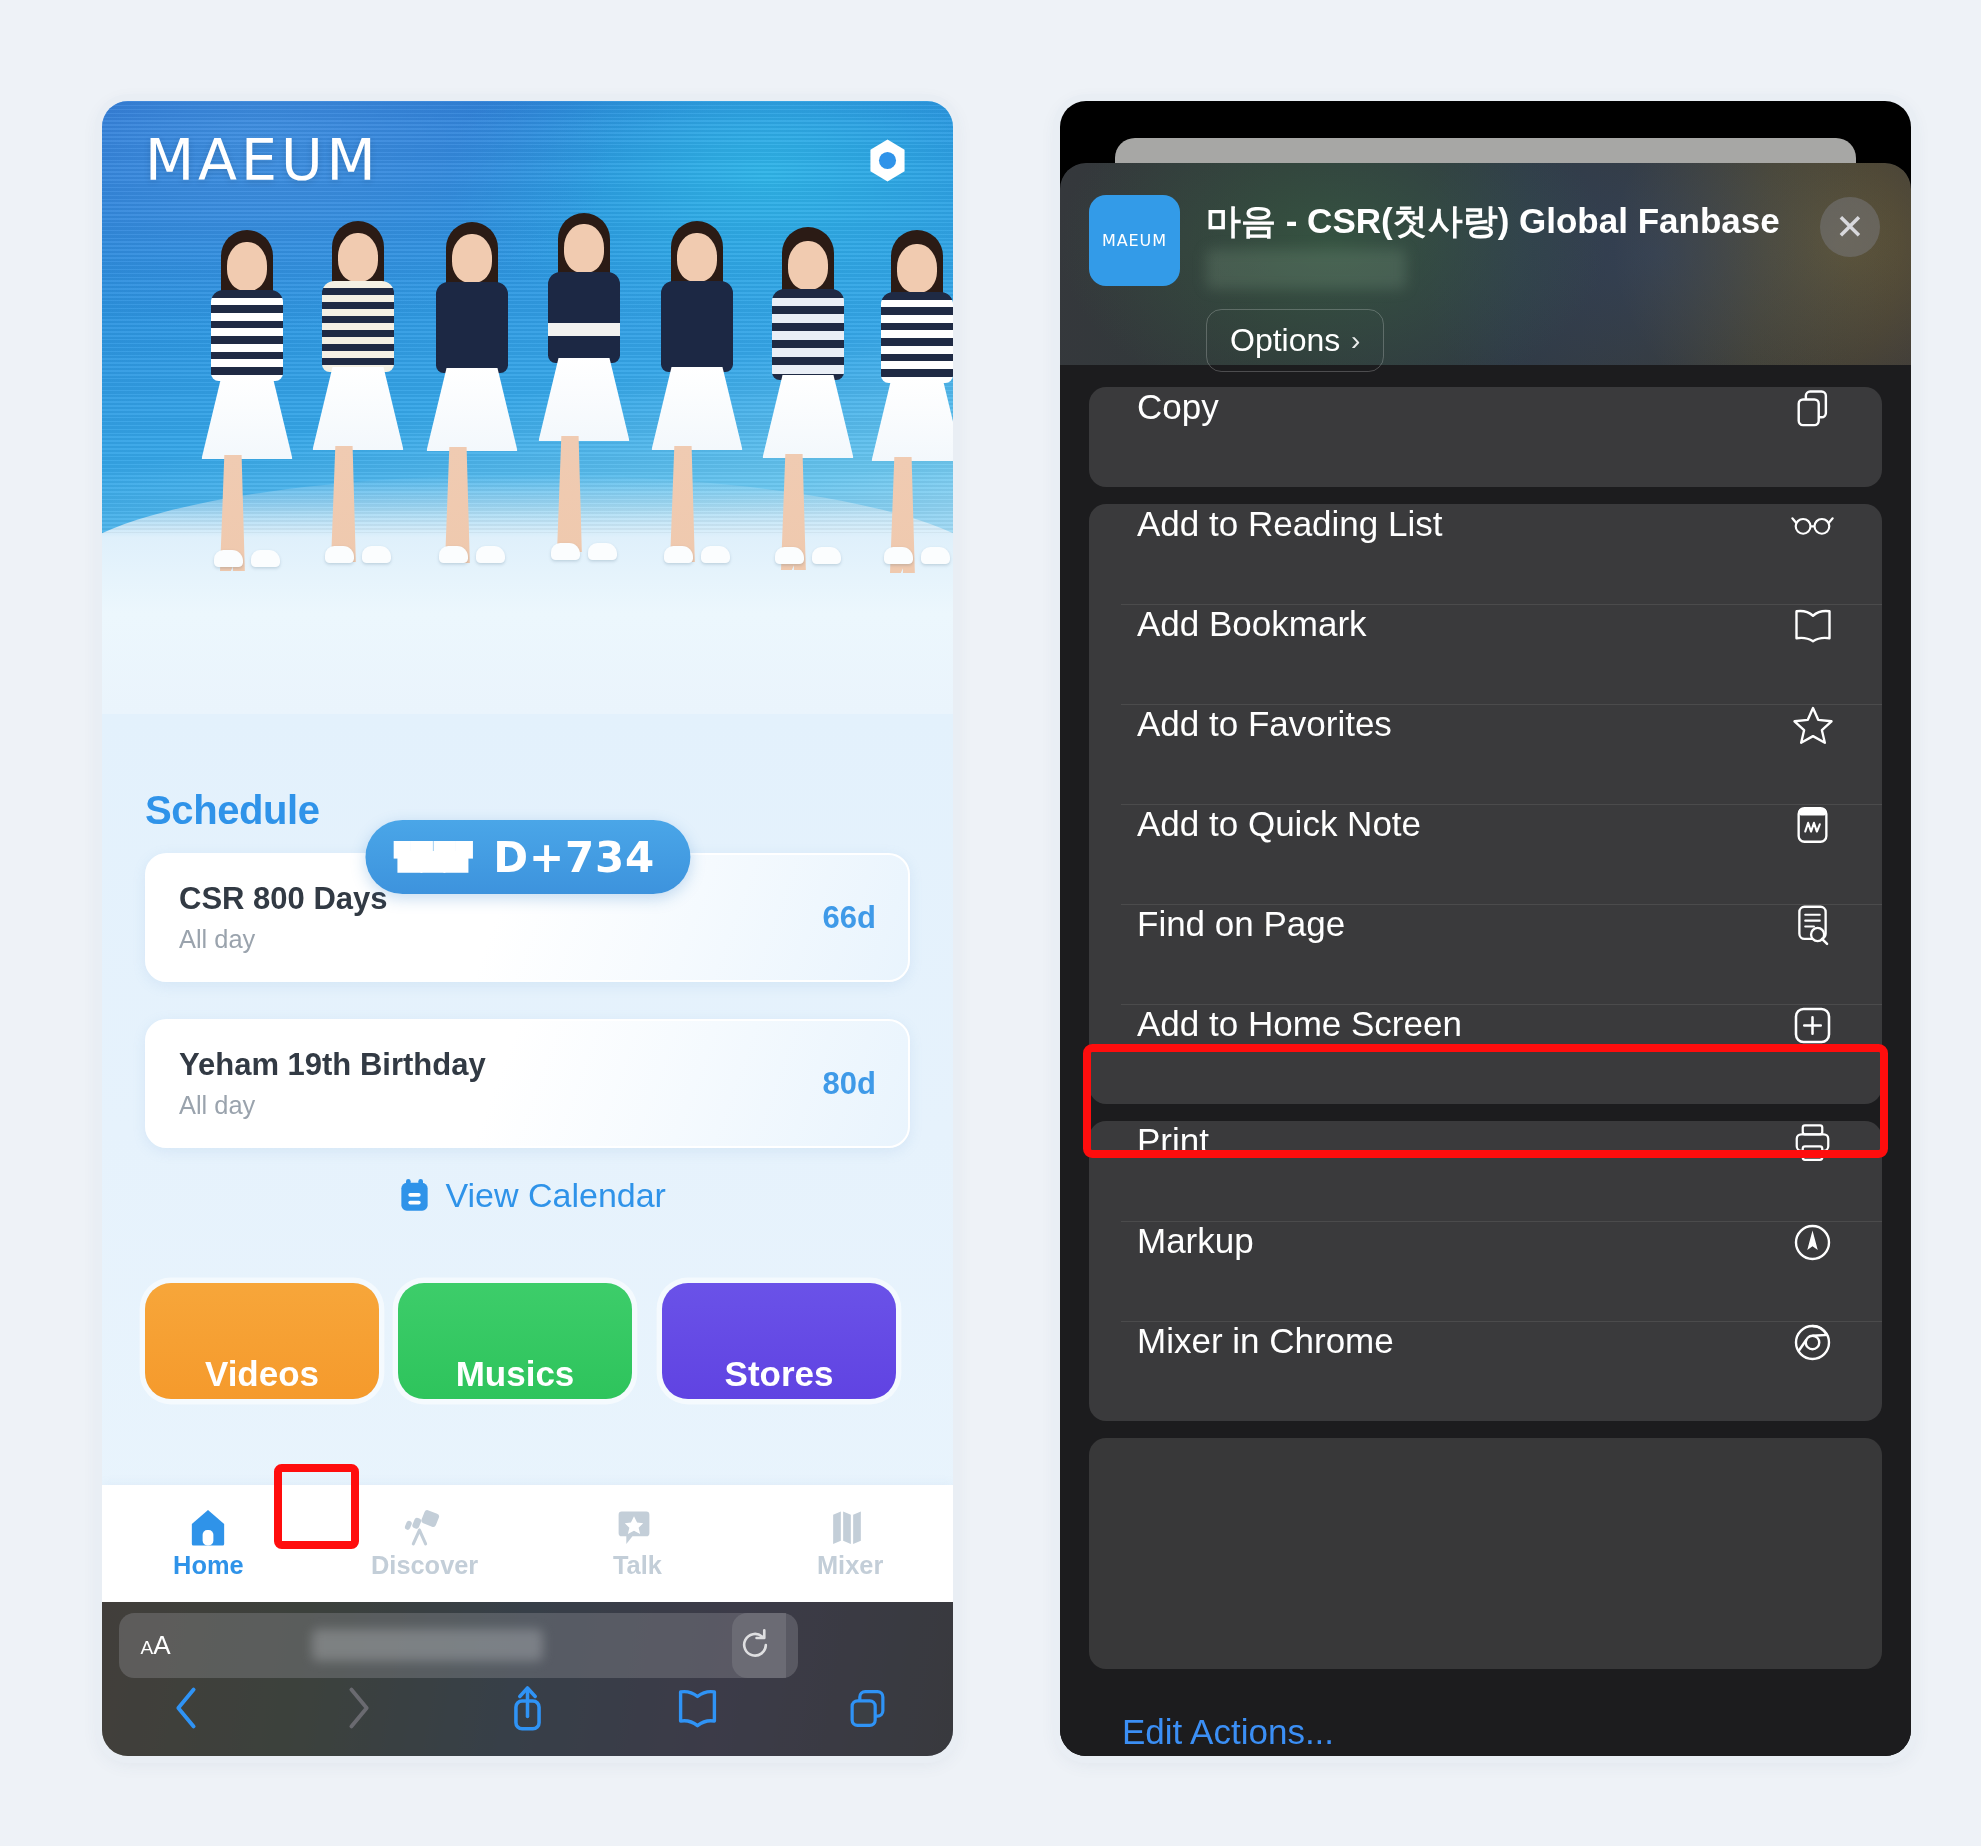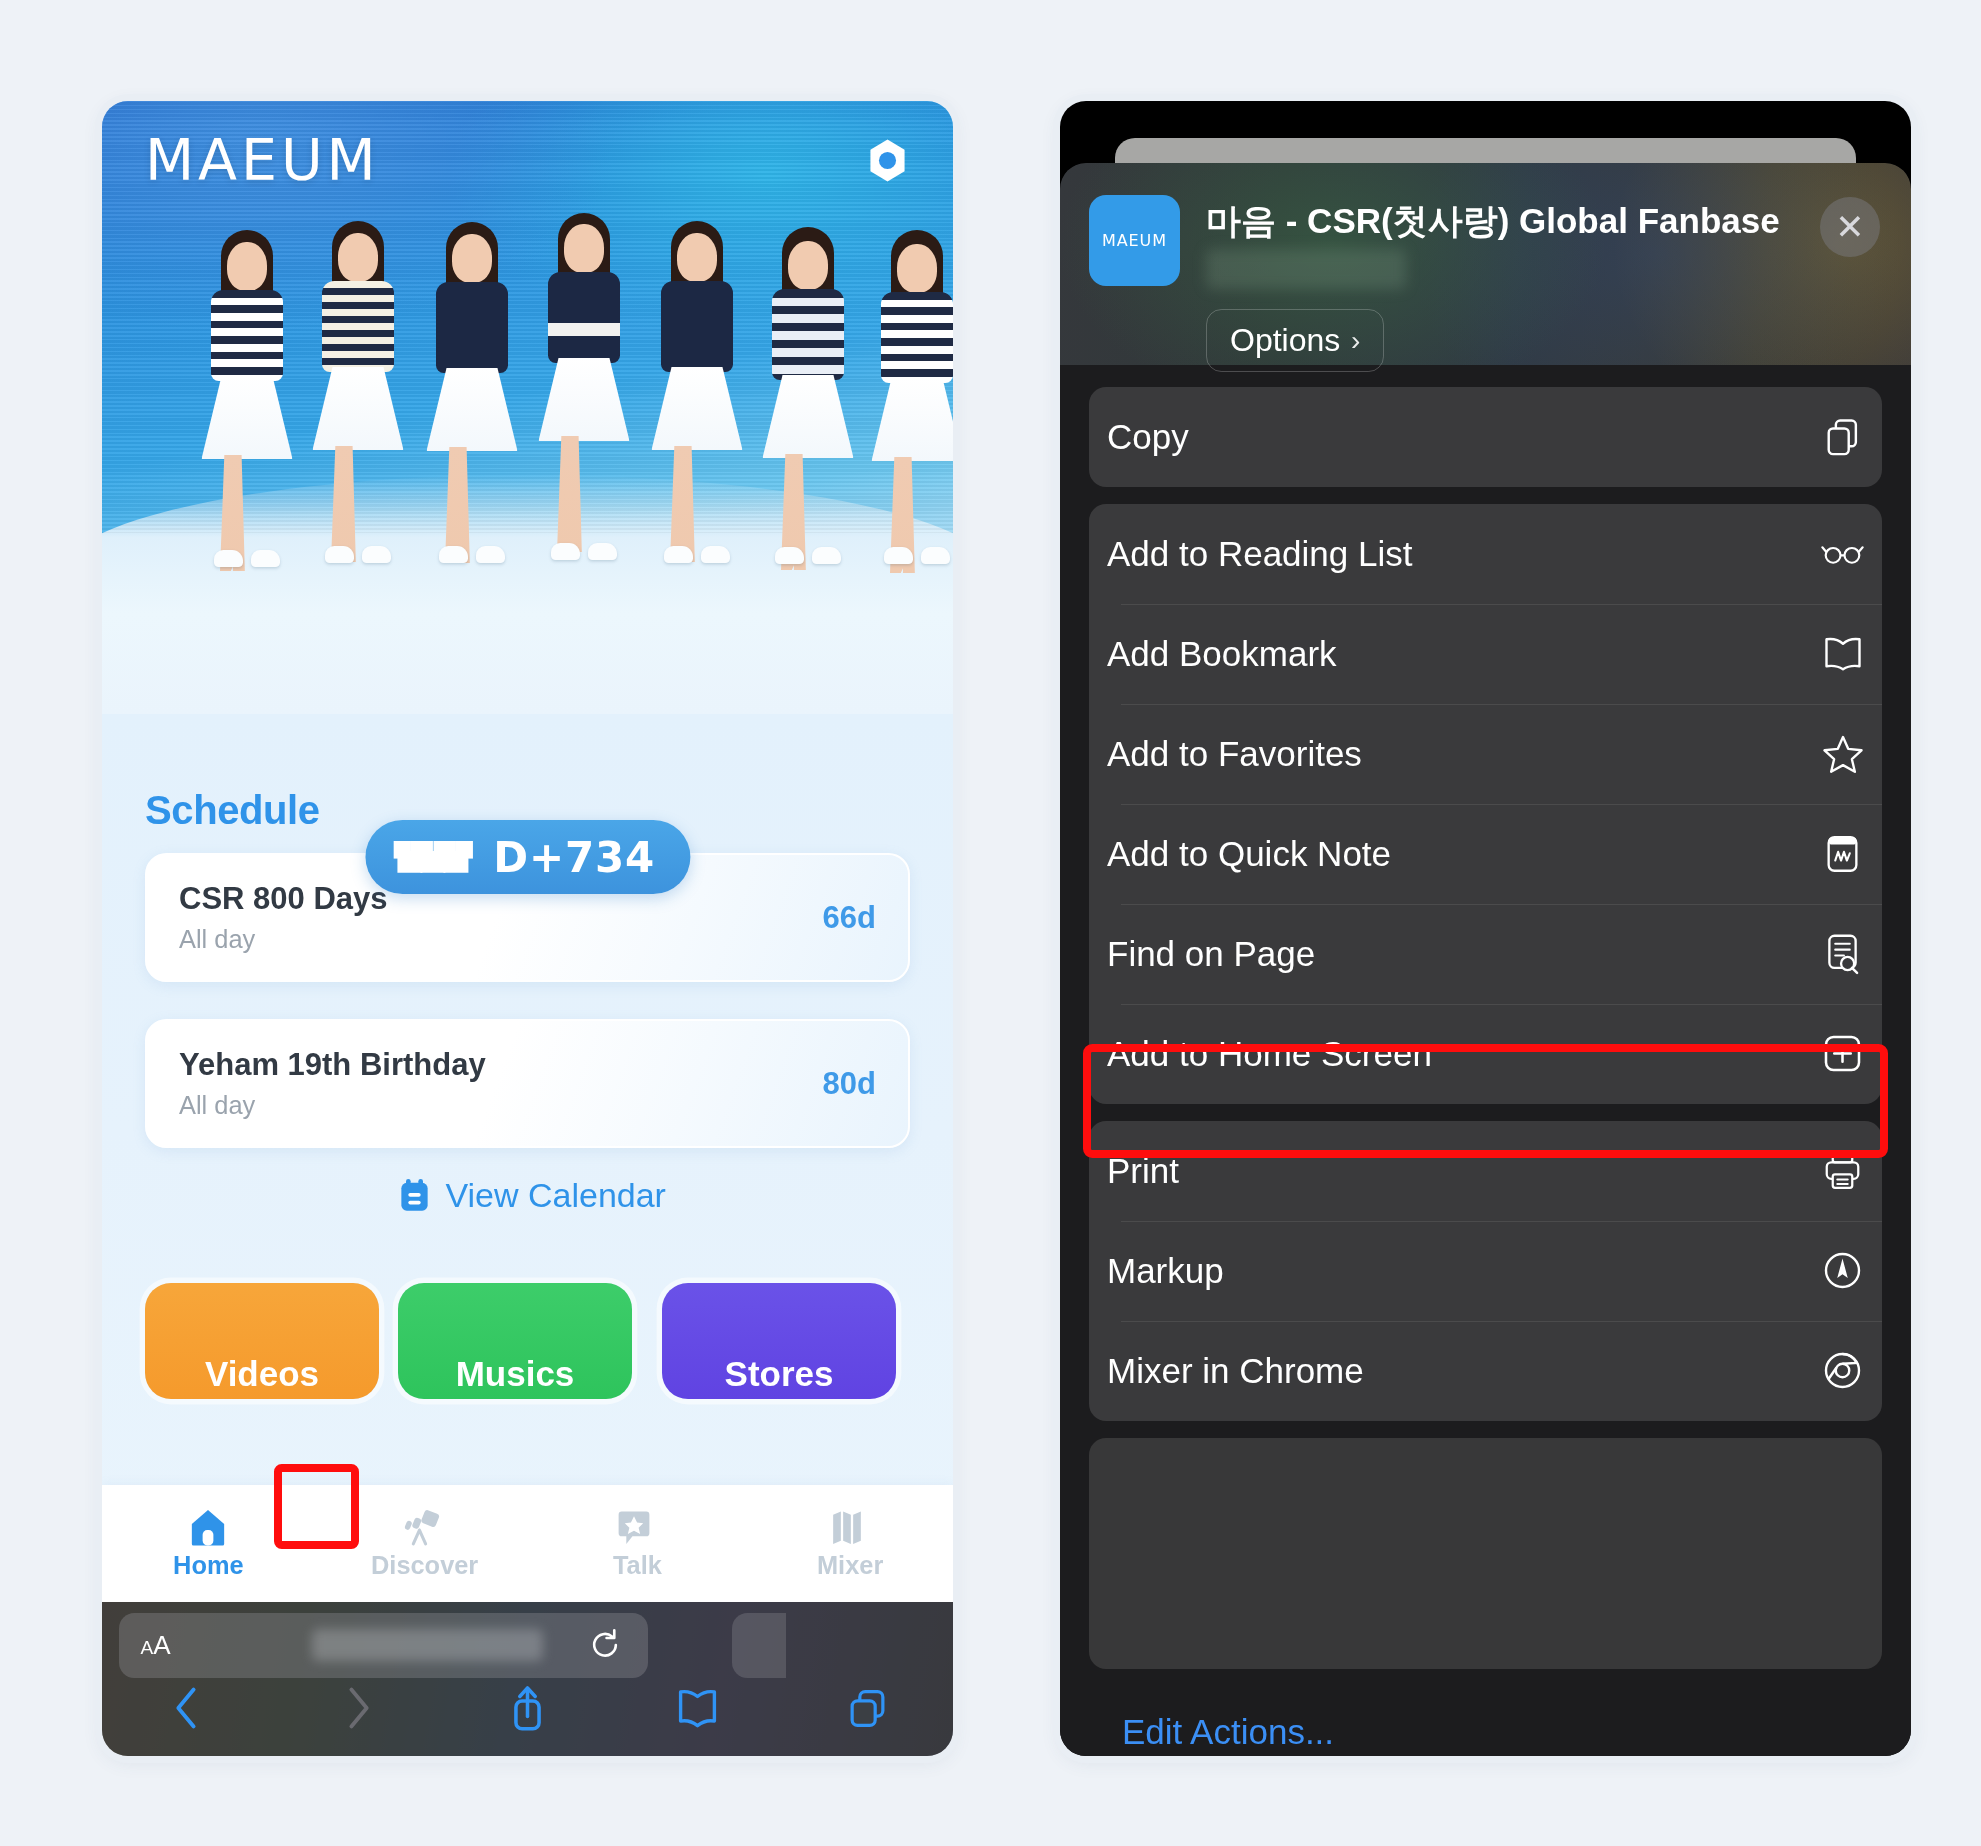--- a/index.html
+++ b/index.html
@@ -240,21 +240,21 @@
   
   #safari-bar {
     position:absolute; left:0; right:0; bottom:0; height: 154px;
     background: linear-gradient(100deg,#6b6354 0%, #5d6a58 24%, #4f6576 48%, #5c5a78 72%, #53565c 100%);
     z-index: 9;
   }
   #safari-bar:before {
     content:""; position:absolute; inset:0; background: rgba(40,40,44,0.62);
   }
   #url-bar {
-    position:absolute; left: 17px; top: 10.8px; width: 529px; height: 65px;
+    position:absolute; left: 17px; top: 10.8px; width: 679px; height: 65px;
     background: rgba(150,150,155,0.34);
     border-radius: 15.4px;
     display:flex; align-items:center;
     z-index:2;
   }
   #aa-btn { position:absolute; left: 21.6px; color:#fff; font-size: 26px; }
   #aa-btn .small { font-size: 19px; }
   #url-text {
     position:absolute; left: 193px; width: 231px; height: 32px;
     background: rgba(210,212,216,0.30);
@@ -358,22 +358,22 @@
   .group {
     margin: 0 29px 17px 29px;
     background: #3a3a3c;
     border-radius: 17px;
     overflow: hidden;
   }
   #groups { padding-top: 21.6px; }
   .row {
     position:relative;
     height: 100px;
-    display:flex; align-items:center; justify-content:space-between;
-    padding: 0 18px;
+    display:flex; justify-content:space-between;
+    padding: 0 48px;
     color:#ffffff;
     font-size: 35px;
   }
   .row + .row:before {
     content:""; position:absolute; left: 32px; right:0; top:0; height:0.8px;
     background: rgba(255,255,255,0.085);
   }
   .row .icon { width: 43px; height: 43px; display:flex; align-items:center; justify-content:center; }
   .row.blurred { filter: blur(7px); opacity: 0.55; }
 

